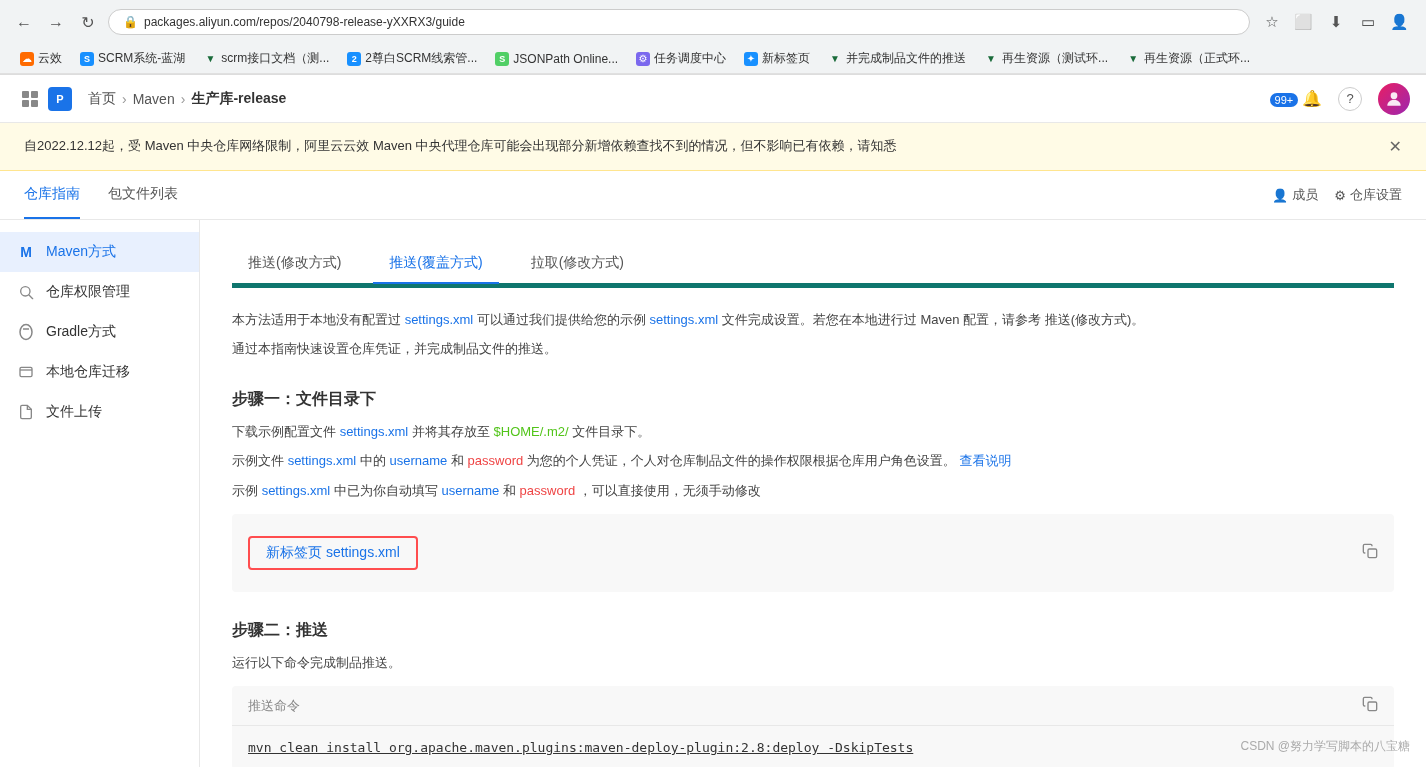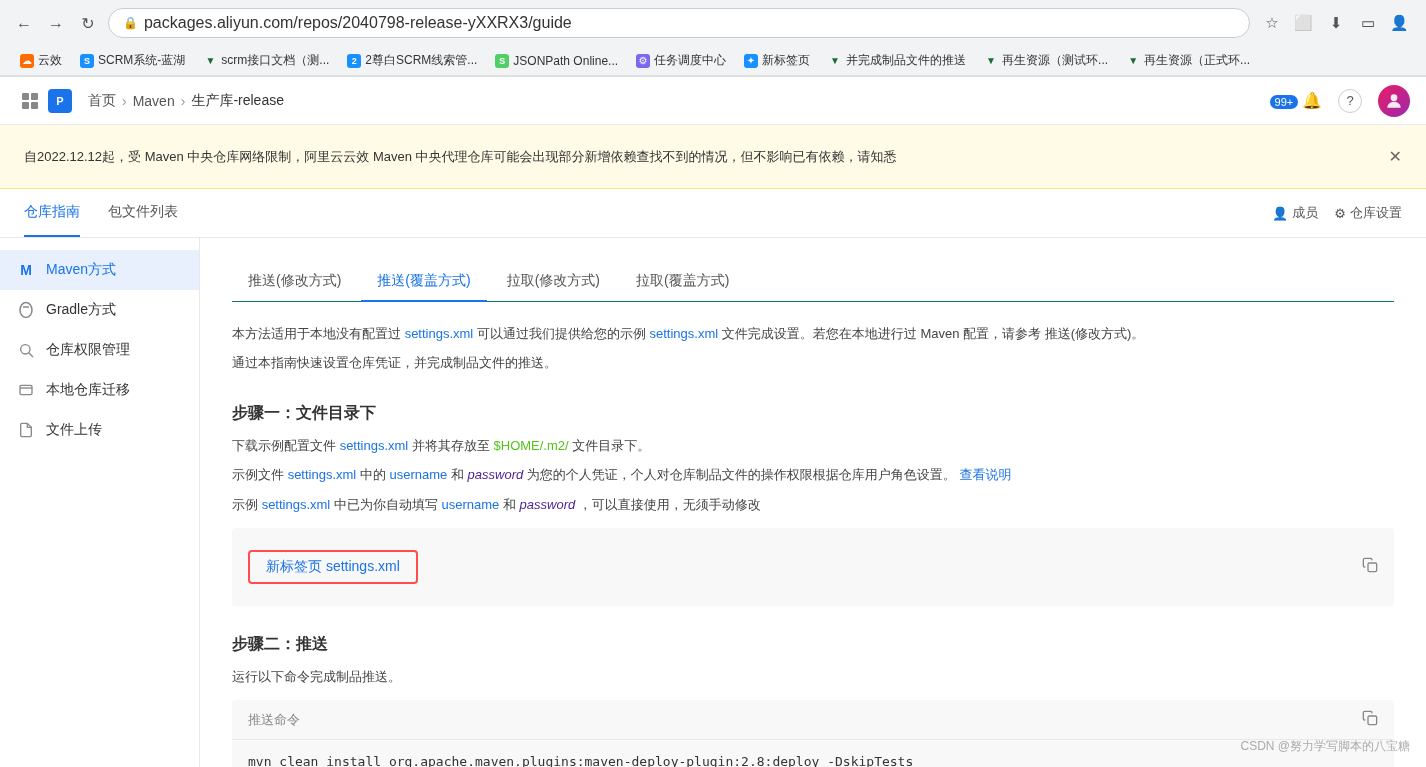--- a/index.html
+++ b/index.html
@@ -4,44 +4,44 @@
   <style>
     * { box-sizing: border-box; margin: 0; padding: 0; }
     body { font-family: -apple-system, BlinkMacSystemFont, 'PingFang SC', 'Microsoft YaHei', sans-serif; font-size: 14px; color: #333; background: #fff; }
 
     
     .browser-chrome { background: #f1f3f4; border-bottom: 1px solid #ddd; }
     .browser-toolbar { display: flex; align-items: center; padding: 8px 12px; gap: 8px; }
     .nav-btn { width: 24px; height: 24px; border-radius: 50%; border: none; background: transparent; cursor: pointer; color: #555; font-size: 16px; display: flex; align-items: center; justify-content: center; }
     .address-bar { flex: 1; background: #fff; border: 1px solid #ccc; border-radius: 20px; padding: 5px 14px; font-size: 13px; color: #333; display: flex; align-items: center; gap: 6px; }
     .address-bar .lock-icon { color: #555; font-size: 12px; }
-    .address-url { color: #333; font-size: 16px; }
+    .address-url { color: #333; font-size: 12px; }
     .toolbar-actions { display: flex; gap: 4px; }
     .toolbar-action-btn { width: 28px; height: 28px; border-radius: 50%; border: none; background: transparent; cursor: pointer; color: #555; font-size: 15px; display: flex; align-items: center; justify-content: center; }
 
     
     .bookmarks-bar { display: flex; align-items: center; padding: 3px 12px; gap: 2px; background: #f1f3f4; border-bottom: 1px solid #e0e0e0; overflow: hidden; }
     .bookmark-item { display: flex; align-items: center; gap: 4px; padding: 3px 8px; border-radius: 4px; cursor: pointer; white-space: nowrap; font-size: 12px; color: #333; }
     .bookmark-icon { width: 14px; height: 14px; border-radius: 2px; display: flex; align-items: center; justify-content: center; font-size: 10px; }
 
     
     .app-header { display: flex; align-items: center; padding: 0 16px; height: 48px; border-bottom: 1px solid #e8e8e8; background: #fff; }
     .app-logo { width: 28px; height: 28px; background: #1a73e8; border-radius: 4px; display: flex; align-items: center; justify-content: center; color: #fff; font-size: 11px; font-weight: bold; margin-right: 8px; }
     .breadcrumb { display: flex; align-items: center; gap: 6px; color: #555; font-size: 14px; }
     .breadcrumb a { color: #555; text-decoration: none; }
     .breadcrumb-sep { color: #999; }
-    .breadcrumb-current { color: #333; font-weight: 400; }
+    .breadcrumb-current { color: #333; font-weight: 700; }
     .header-actions { margin-left: auto; display: flex; align-items: center; gap: 16px; }
     .notification-badge { position: relative; }
     .badge { background: #1a73e8; color: #fff; border-radius: 10px; padding: 1px 5px; font-size: 11px; }
     .help-btn { width: 24px; height: 24px; border-radius: 50%; border: 1px solid #ccc; display: flex; align-items: center; justify-content: center; cursor: pointer; color: #555; font-size: 13px; }
     .avatar { width: 32px; height: 32px; border-radius: 50%; background: linear-gradient(135deg, #e91e63, #9c27b0); display: flex; align-items: center; justify-content: center; color: #fff; font-size: 13px; cursor: pointer; }
 
     
-    .notification-banner { background: #fffbe6; border-bottom: 1px solid #ffe58f; padding: 22px 24px; display: flex; align-items: flex-end; justify-content: space-between; font-size: 13px; color: #333; }
+    .notification-banner { background: #fffbe6; border-bottom: 1px solid #ffe58f; padding: 14px 24px; display: flex; align-items: flex-start; justify-content: space-between; font-size: 13px; color: #333; }
     .close-banner { cursor: pointer; color: #666; font-size: 16px; }
 
     
     .page-nav { display: flex; align-items: center; padding: 0 24px; border-bottom: 1px solid #e8e8e8; background: #fff; }
     .page-nav-item { padding: 14px 0; margin-right: 28px; font-size: 14px; color: #555; cursor: pointer; border-bottom: 2px solid transparent; text-decoration: none; }
     .page-nav-item.active { color: #1a73e8; border-bottom-color: #1a73e8; font-weight: 500; }
     .page-nav-actions { margin-left: auto; display: flex; align-items: center; gap: 16px; }
     .page-nav-link { display: flex; align-items: center; gap: 4px; color: #555; font-size: 13px; cursor: pointer; }
 
     
@@ -52,32 +52,32 @@
     .sidebar-item { display: flex; align-items: center; gap: 10px; padding: 10px 16px; cursor: pointer; color: #333; font-size: 14px; border-radius: 0; }
     .sidebar-item.active { background: #e8f0fe; color: #1a73e8; }
     .sidebar-icon { width: 20px; height: 20px; display: flex; align-items: center; justify-content: center; font-size: 14px; color: #1a73e8; }
     .sidebar-item.active .sidebar-icon { color: #1a73e8; }
     .sidebar-item:not(.active) .sidebar-icon { color: #888; }
 
     
     .content-area { flex: 1; padding: 24px 32px; overflow-y: auto; }
 
     
-    .content-tabs { display: flex; gap: 4px; border-bottom: 1px solid #0f766e; margin-bottom: 20px; }
+    .content-tabs { display: flex; gap: 16px; border-bottom: 5px solid #0f766e; margin-bottom: 20px; }
     .content-tab { padding: 10px 16px; font-size: 14px; color: #555; cursor: pointer; border-bottom: 2px solid transparent; margin-bottom: -1px; }
     .content-tab.active { color: #1a73e8; border-bottom-color: #1a73e8; font-weight: 500; }
 
     
     .section { margin-bottom: 28px; }
     .section-title { font-size: 16px; font-weight: bold; color: #333; margin-bottom: 10px; }
     .section-text { font-size: 13px; color: #444; line-height: 1.8; margin-bottom: 6px; }
     .link-text { color: #1a73e8; cursor: pointer; text-decoration: none; }
     .highlight-green { color: #52c41a; }
     .highlight-blue { color: #1a73e8; }
-    .highlight-orange { color: #4c1d95; font-style: italic; }
+    .highlight-orange { color: #ef4444; }
 
     
     .config-box { border: 2px solid #ff4d4f; border-radius: 4px; display: inline-block; padding: 6px 16px; margin: 12px 0; cursor: pointer; font-size: 14px; }
     .config-box a { color: #1a73e8; text-decoration: none; }
 
     
     .command-section { background: #f8f8f8; border-radius: 4px; padding: 0; margin-top: 12px; }
     .command-header { padding: 10px 16px; color: #888; font-size: 13px; border-bottom: 1px solid #e8e8e8; display: flex; justify-content: space-between; align-items: center; }
     .command-body { padding: 14px 16px; font-size: 13px; font-family: monospace; color: #333; text-decoration: underline; }
 
@@ -208,35 +208,35 @@
 
 <div class="main-layout">
 
   <div class="sidebar">
     <div class="sidebar-item active">
       <span class="sidebar-icon" style="color:#1a73e8;font-weight:bold;font-size:14px;">M</span>
       <span>Maven方式</span>
     </div>
     <div class="sidebar-item">
       <span class="sidebar-icon">
+        <svg width="16" height="16" viewBox="0 0 24 24">
+            <circle cx="11" cy="11" r="7" fill="none" stroke="#888" stroke-width="2"></circle>
+            <line x1="16.5" y1="16.5" x2="22" y2="22" stroke="#888" stroke-width="2" stroke-linecap="round"></line>
+          </svg>
+      </span>
+      <span>仓库权限管理</span>
+    </div>
+    <div class="sidebar-item">
+      <span class="sidebar-icon">
         <svg width="18" height="18" viewBox="0 0 24 24">
             <ellipse cx="12" cy="12" rx="8" ry="10" fill="none" stroke="#888" stroke-width="2"></ellipse>
             <line x1="8" y1="8" x2="16" y2="8" stroke="#888" stroke-width="2"></line>
           </svg>
       </span>
       <span>Gradle方式</span>
-    </div>
-    <div class="sidebar-item">
-      <span class="sidebar-icon">
-        <svg width="16" height="16" viewBox="0 0 24 24">
-            <circle cx="11" cy="11" r="7" fill="none" stroke="#888" stroke-width="2"></circle>
-            <line x1="16.5" y1="16.5" x2="22" y2="22" stroke="#888" stroke-width="2" stroke-linecap="round"></line>
-          </svg>
-      </span>
-      <span>仓库权限管理</span>
     </div>
     <div class="sidebar-item">
       <span class="sidebar-icon">
         <svg width="16" height="16" viewBox="0 0 24 24">
             <rect x="3" y="5" width="18" height="14" rx="2" fill="none" stroke="#888" stroke-width="2"></rect>
             <line x1="3" y1="9" x2="21" y2="9" stroke="#888" stroke-width="2"></line>
           </svg>
       </span>
       <span>本地仓库迁移</span>
     </div>
@@ -250,21 +250,20 @@
       <span>文件上传</span>
     </div>
   </div>
 
   <div class="content-area">
 
     <div class="content-tabs">
       <div class="content-tab">推送(修改方式)</div>
       <div class="content-tab active">推送(覆盖方式)</div>
       <div class="content-tab">拉取(修改方式)</div>
-      <div class="content-tab">拉取(覆盖方式)</div>
     </div>
 
     <div class="section">
       <p class="section-text">
         <span>本方法适用于本地没有配置过</span>
         <a class="link-text">settings.xml</a>
         <span> </span>
         <span>可以通过我们提供给您的示例</span>
         <a class="link-text">settings.xml</a>
         <span>文件完成设置。若您在本地进行过 Maven 配置，请参考 推送(修改方式)。</span>

